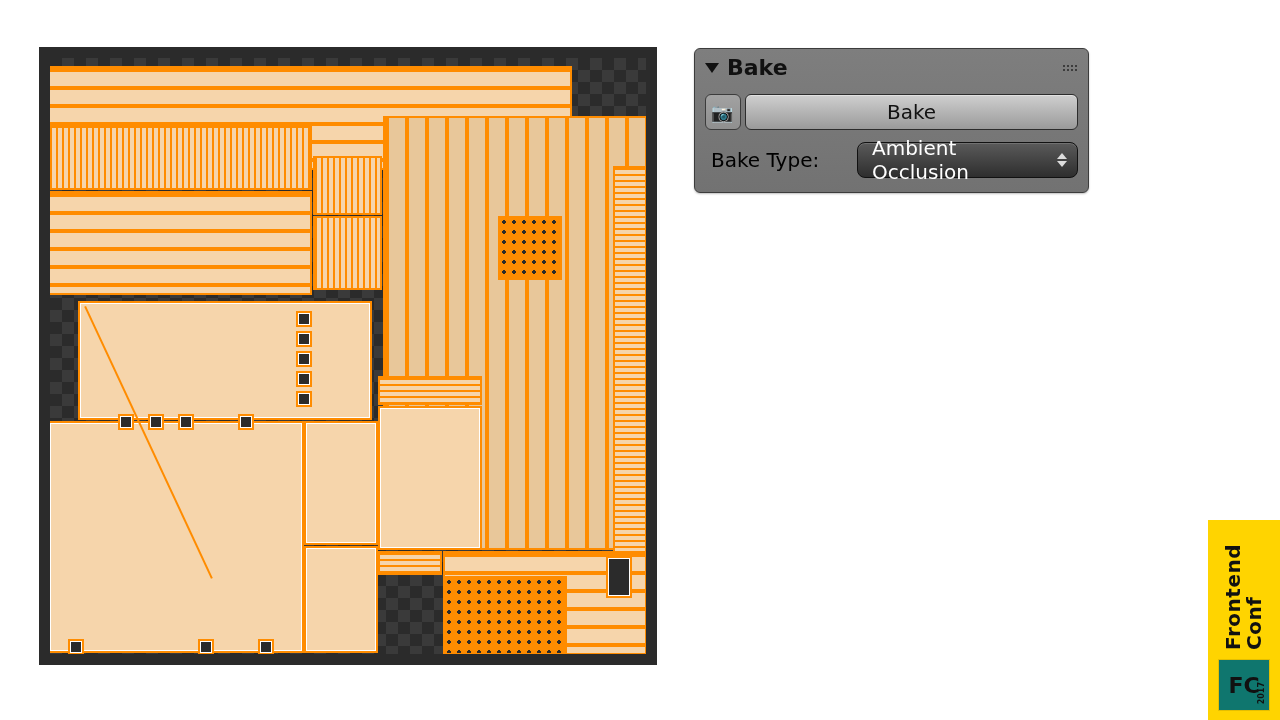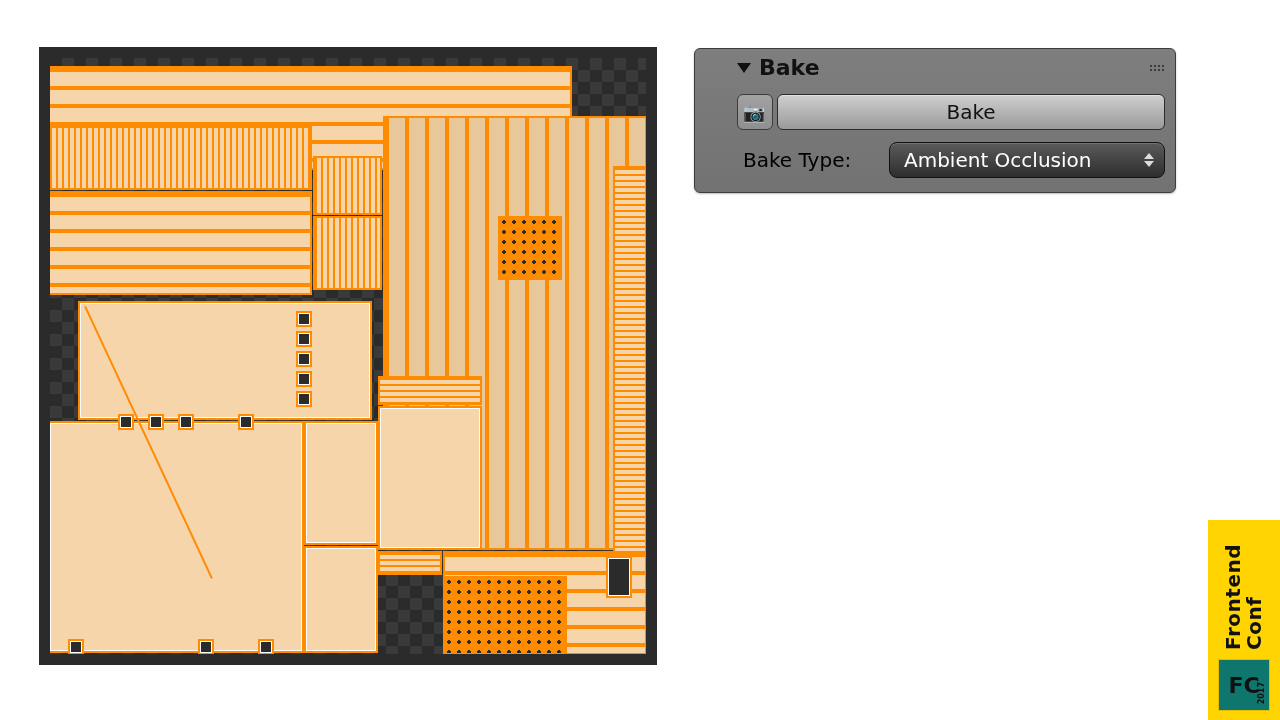--- a/index.html
+++ b/index.html
@@ -76,26 +76,25 @@
     width: 12px; height: 12px;
     background: #2b2b2b;
     outline: 2px solid #ff8c00;
     box-shadow: inset 0 0 0 1px #fff;
   }
 
   
   .panel {
     position: absolute;
     left: 694px; top: 48px;
-    width: 482px;
+    width: 395px;
     background: linear-gradient(#7e7e7e, #727272);
     border: 1px solid #3c3c3c;
     border-radius: 6px;
     box-shadow: 0 1px 2px rgba(0,0,0,.25);
-    padding-left: 32px;
   }
   .panel-header {
     display: flex; align-items: center;
     padding: 6px 10px;
     font-size: 22px; font-weight: 600;
     color: #111;
   }
   .panel-header .tri {
     width: 0; height: 0;
     border-left: 7px solid transparent;

